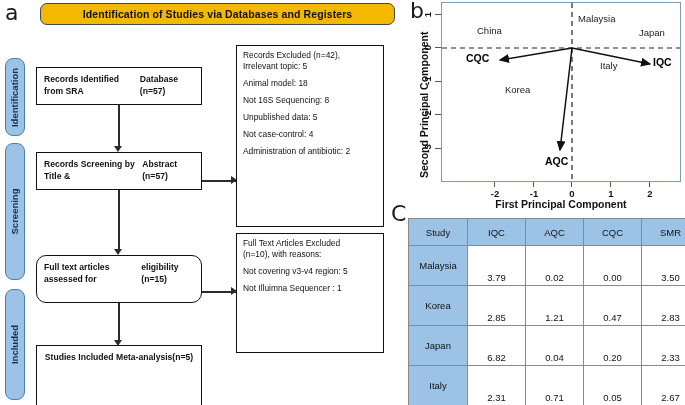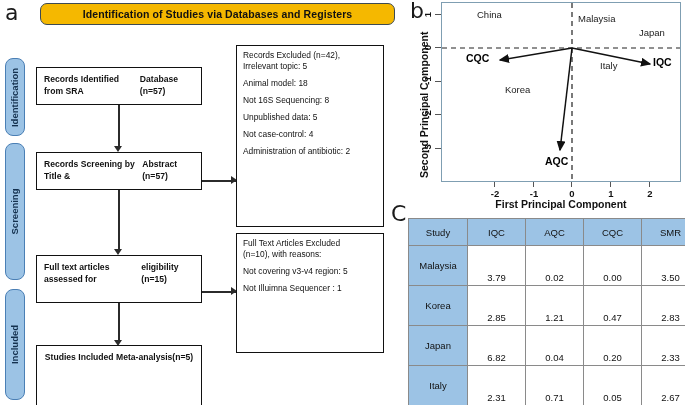--- a/index.html
+++ b/index.html
@@ -195,21 +195,21 @@
   <div class="line">Records Screening by Title &amp;</div>
   <div class="line">Abstract (n=57)</div>
 </div>
 
 <div class="abs hline" style="left:202px; top:180px; width:34px;"></div>
 <div class="abs arrow-right" style="left:231px; top:176px;"></div>
 
 <div class="abs vline" style="left:118px; top:190px; height:60px;"></div>
 <div class="abs arrow-down" style="left:114px; top:249px;"></div>
 
-<div class="abs flow-box" style="left:36px; top:255px; width:166px; height:48px;">
+<div class="abs flow-box" style="left:36px; top:255px; width:166px; height:48px;border-radius:10px;">
   <div class="line">Full text articles assessed for</div>
   <div class="line">eligibility (n=15)</div>
 </div>
 
 <div class="abs hline" style="left:202px; top:291px; width:34px;"></div>
 <div class="abs arrow-right" style="left:231px; top:287px;"></div>
 
 <div class="abs vline" style="left:118px; top:303px; height:38px;"></div>
 <div class="abs arrow-down" style="left:114px; top:340px;"></div>
 
@@ -246,21 +246,21 @@
         <path d="M0,0 L7,3 L0,6 z" fill="#111"></path>
       </marker>
     </defs>
 
     <line x1="130" y1="45" x2="58" y2="57" stroke="#111" stroke-width="1.5" marker-end="url(#ah)"></line>
     <line x1="130" y1="45" x2="208" y2="61" stroke="#111" stroke-width="1.5" marker-end="url(#ah)"></line>
     <line x1="130" y1="45" x2="118" y2="147" stroke="#111" stroke-width="1.5" marker-end="url(#ah)"></line>
   </svg>
 </div>
 
-<div class="abs pca-pointlabel" style="left:477px; top:9px;">China</div>
+<div class="abs pca-pointlabel" style="left:477px; top:25px;">China</div>
 <div class="abs pca-pointlabel" style="left:578px; top:13px;">Malaysia</div>
 <div class="abs pca-pointlabel" style="left:639px; top:27px;">Japan</div>
 <div class="abs pca-pointlabel" style="left:600px; top:60px;">Italy</div>
 <div class="abs pca-pointlabel" style="left:505px; top:84px;">Korea</div>
 
 <div class="abs pca-varlabel" style="left:466px; top:52px;">CQC</div>
 <div class="abs pca-varlabel" style="left:653px; top:56px;">IQC</div>
 <div class="abs pca-varlabel" style="left:545px; top:155px;">AQC</div>
 
 <div class="abs tickmark" style="left:435px; top:14px; width:6px; height:1.3px;"></div>

